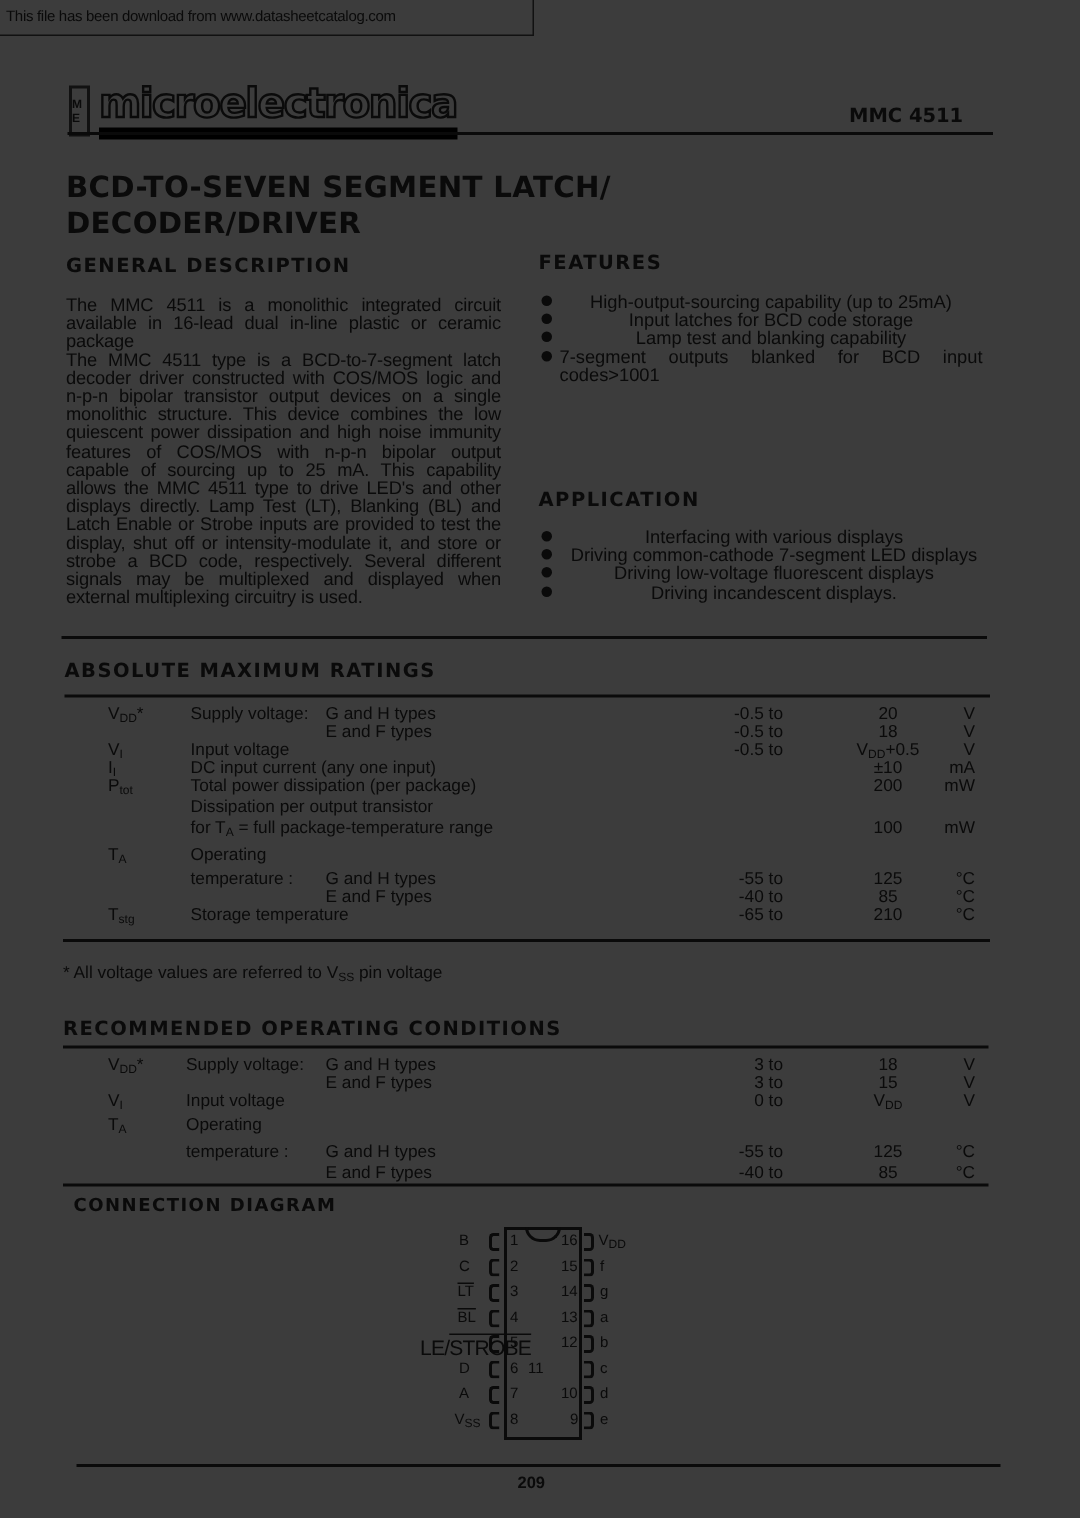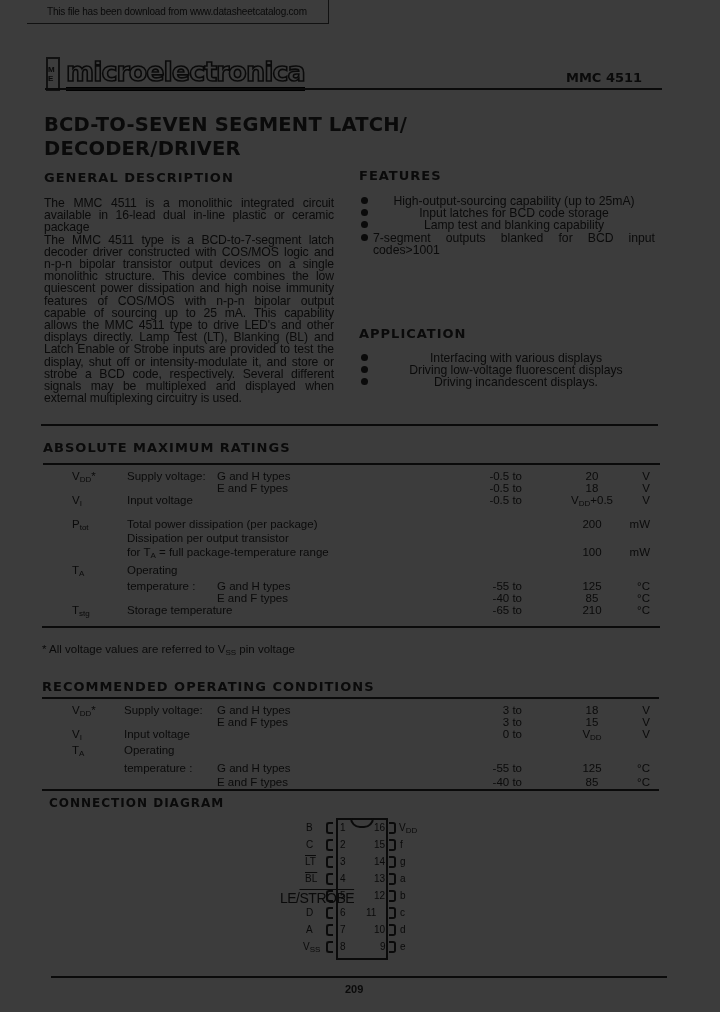--- a/index.html
+++ b/index.html
@@ -2,31 +2,31 @@
 <html><head>
 <meta charset="utf-8">
 <style>
   html, body { margin: 0; padding: 0; }
   body {
     width: 720px; height: 1012px; background: #3c3c3c; color: #0a0a0a;
     font-family: "Liberation Sans", sans-serif; position: relative; overflow: hidden;
   }
   .abs { position: absolute; }
   .banner {
-    left: 0; top: 0; width: 302px; height: 24px; border-right: 1px solid #111; border-bottom: 1px solid #111;
-    font-size: 10px; line-height: 24px; padding-left: 20px; box-sizing: border-box; letter-spacing: -0.2px; margin-left: 27px;
+    left: 0; top: 0; width: 356px; height: 24px; border-right: 1px solid #111; border-bottom: 1px solid #111;
+    font-size: 10px; line-height: 24px; padding-left: 4px; box-sizing: border-box; letter-spacing: -0.2px;
   }
   .logo { left: 46px; top: 57px; height: 34px; display: flex; align-items: center; }
   .logo-mark {
     width: 14px; height: 34px; border: 2px solid #111; box-sizing: border-box; display: flex; flex-direction: column;
     justify-content: center; align-items: center; font-size: 8px; font-weight: bold; line-height: 9px; margin-right: 6px;
   }
   .logo-text {
     font-family: "DejaVu Sans", sans-serif; font-weight: bold; font-size: 27px; letter-spacing: -1px;
-    color: #3c3c3c; -webkit-text-stroke: 1.6px #0a0a0a; border-bottom: 4px solid #000000; line-height: 28px; padding-bottom: 1px;
+    color: #3c3c3c; -webkit-text-stroke: 1.6px #0a0a0a; border-bottom: 8px solid #000000; line-height: 28px; padding-bottom: 1px;
   }
   .header-rule { left: 45px; top: 88px; width: 617px; height: 2px; background: #0a0a0a; }
   .part-no { left: 566px; top: 70px; font-size: 13px; font-weight: bold; font-family: "DejaVu Sans", sans-serif; }
   .title { left: 44px; top: 113px; font-family: "DejaVu Sans", sans-serif; font-weight: bold; font-size: 19.5px; line-height: 24px; letter-spacing: 0.2px; }
   .h2 { font-family: "DejaVu Sans", sans-serif; font-weight: bold; font-size: 13px; letter-spacing: 1px; }
   .body-text { font-size: 12.2px; line-height: 12.2px; letter-spacing: -0.1px; }
   .para { text-align: justify; text-align-last: left; margin: 0; }
   ul.bullets { list-style: none; margin: 0; padding: 0; }
   ul.bullets li { position: relative; padding-left: 14px; font-size: 12.2px; line-height: 12.2px; text-align: center; }
   ul.bullets li::before { content: ""; position: absolute; left: 2px; top: 2px; width: 7px; height: 7px; border-radius: 50%; background: #0a0a0a; }
@@ -81,20 +81,21 @@
     <li>Input latches for BCD code storage</li>
     <li>Lamp test and blanking capability</li>
     <li style="text-align:justify;">7-segment outputs blanked for BCD input codes&gt;1001</li>
   </ul>
 </div>
 
 <div class="abs" style="left:359px; top:326px; width:300px;">
   <div class="h2">APPLICATION</div>
   <ul class="bullets" style="margin-top:11px;">
     <li>Interfacing with various displays</li>
+    <li>Driving common-cathode 7-segment LED displays</li>
     <li>Driving low-voltage fluorescent displays</li>
     <li>Driving incandescent displays.</li>
   </ul>
 </div>
 
 <div class="abs rule" style="left:41px; top:424px; width:617px;"></div>
 
 <div class="abs h2" style="left:43px; top:440px;">ABSOLUTE MAXIMUM RATINGS</div>
 <div class="abs rule" style="left:43px; top:463px; width:617px;"></div>
 
@@ -112,20 +113,26 @@
     <span class="c-min" style="left:400px; right:auto;">-0.5 to</span>
     <span class="c-max" style="left:490px;">18</span>
     <span class="c-unit" style="left:538px;">V</span>
   </div>
   <div class="row" style="top:24px; width:620px;">
     <span class="c-sym">V<sub>I</sub></span>
     <span class="c-desc">Input voltage</span>
     <span class="c-min" style="left:400px; right:auto;">-0.5 to</span>
     <span class="c-max" style="left:490px;">V<sub>DD</sub>+0.5</span>
     <span class="c-unit" style="left:538px;">V</span>
+  </div>
+  <div class="row" style="top:36px; width:620px;">
+    <span class="c-sym">I<sub>I</sub></span>
+    <span class="c-desc">DC input current (any one input)</span>
+    <span class="c-max" style="left:490px;">±10</span>
+    <span class="c-unit" style="left:538px;">mA</span>
   </div>
   <div class="row" style="top:48px; width:620px;">
     <span class="c-sym">P<sub>tot</sub></span>
     <span class="c-desc">Total power dissipation (per package)</span>
     <span class="c-max" style="left:490px;">200</span>
     <span class="c-unit" style="left:538px;">mW</span>
   </div>
   <div class="row" style="top:62px; width:620px;">
     <span class="c-desc">Dissipation per output transistor</span>
   </div>
@@ -240,21 +247,21 @@
 <span class="pnum" style="left:340px; top:890px;">5</span>
 <span class="pnum" style="left:340px; top:907px;">6</span>
 <span class="pnum" style="left:340px; top:924px;">7</span>
 <span class="pnum" style="left:340px; top:941px;">8</span>
 
 <span class="pnum" style="left:374px; top:822px;">16</span>
 <span class="pnum" style="left:374px; top:839px;">15</span>
 <span class="pnum" style="left:374px; top:856px;">14</span>
 <span class="pnum" style="left:374px; top:873px;">13</span>
 <span class="pnum" style="left:374px; top:890px;">12</span>
-<span class="pnum" style="left:366px; top:907px;">11</span>
+<span class="pnum" style="left:352px; top:907px;">11</span>
 <span class="pnum" style="left:374px; top:924px;">10</span>
 <span class="pnum" style="left:380px; top:941px;">9</span>
 
 <span class="plabel" style="left:306px; top:822px;">B</span>
 <span class="plabel" style="left:306px; top:839px;">C</span>
 <span class="plabel ovl" style="left:305px; top:856px;">LT</span>
 <span class="plabel ovl" style="left:305px; top:873px;">BL</span>
 <span class="plabel" style="left:280px; top:890px; font-size:14px; letter-spacing:-0.5px;">LE/<span class="ovl">STROBE</span></span>
 <span class="plabel" style="left:306px; top:907px;">D</span>
 <span class="plabel" style="left:306px; top:924px;">A</span>

